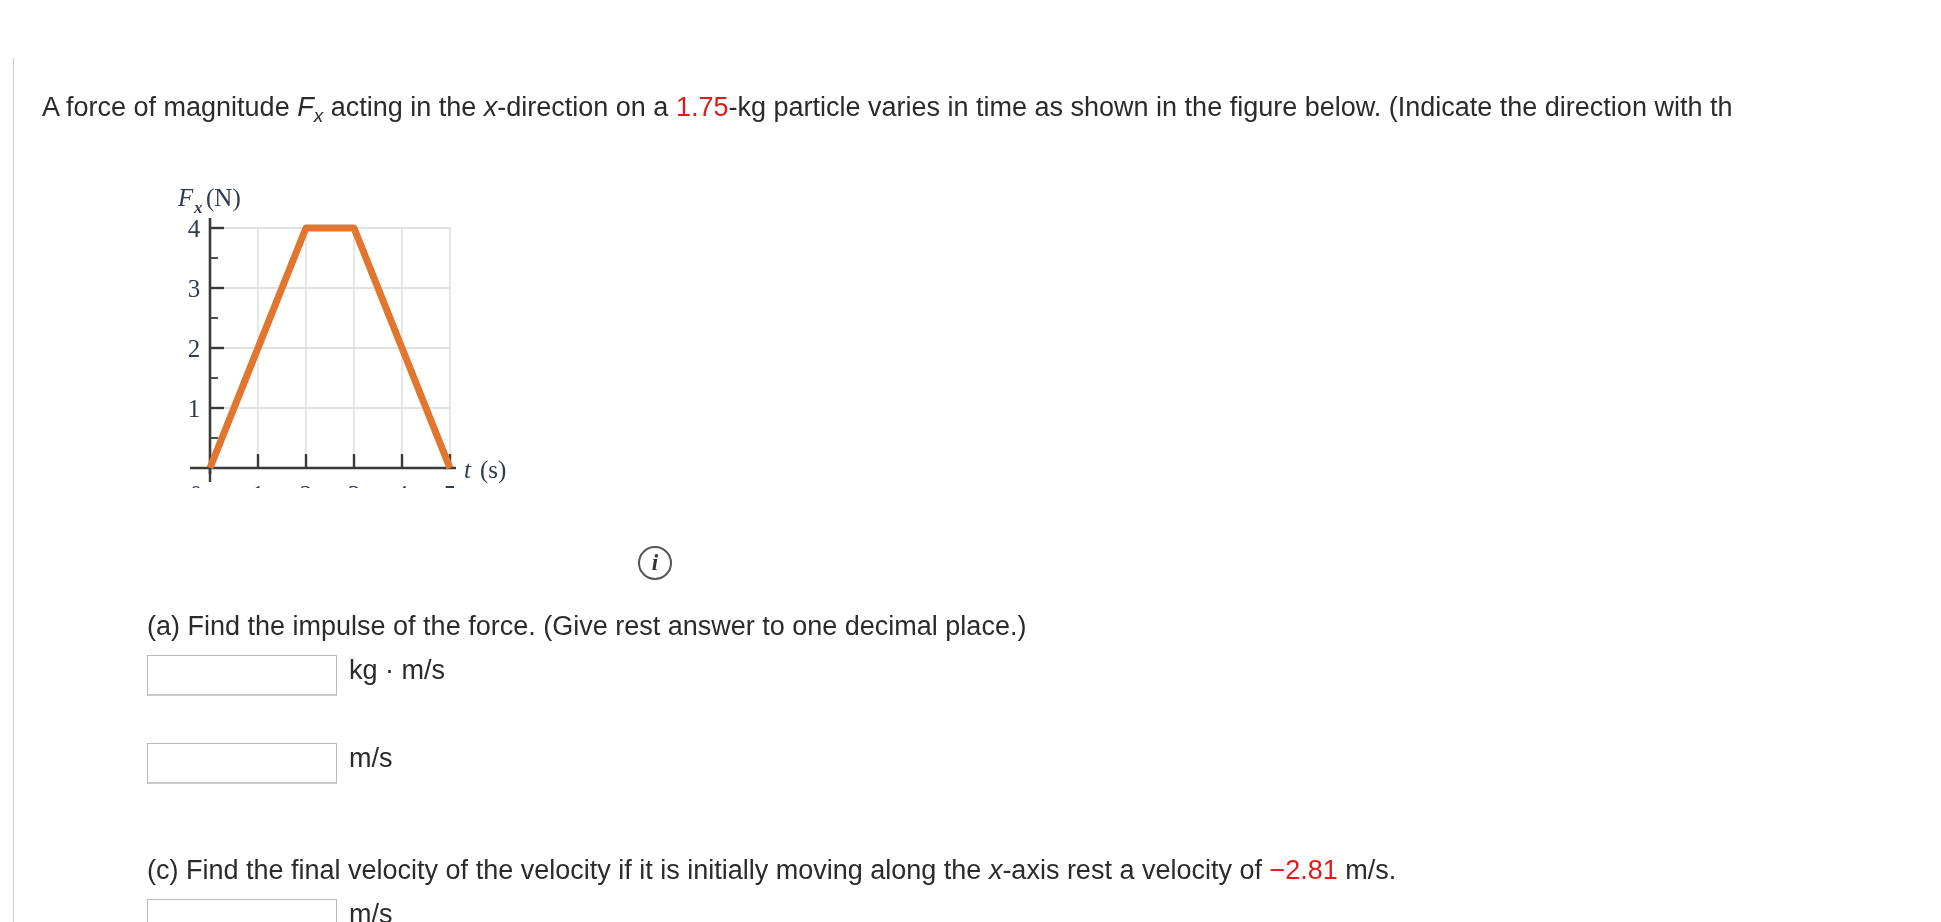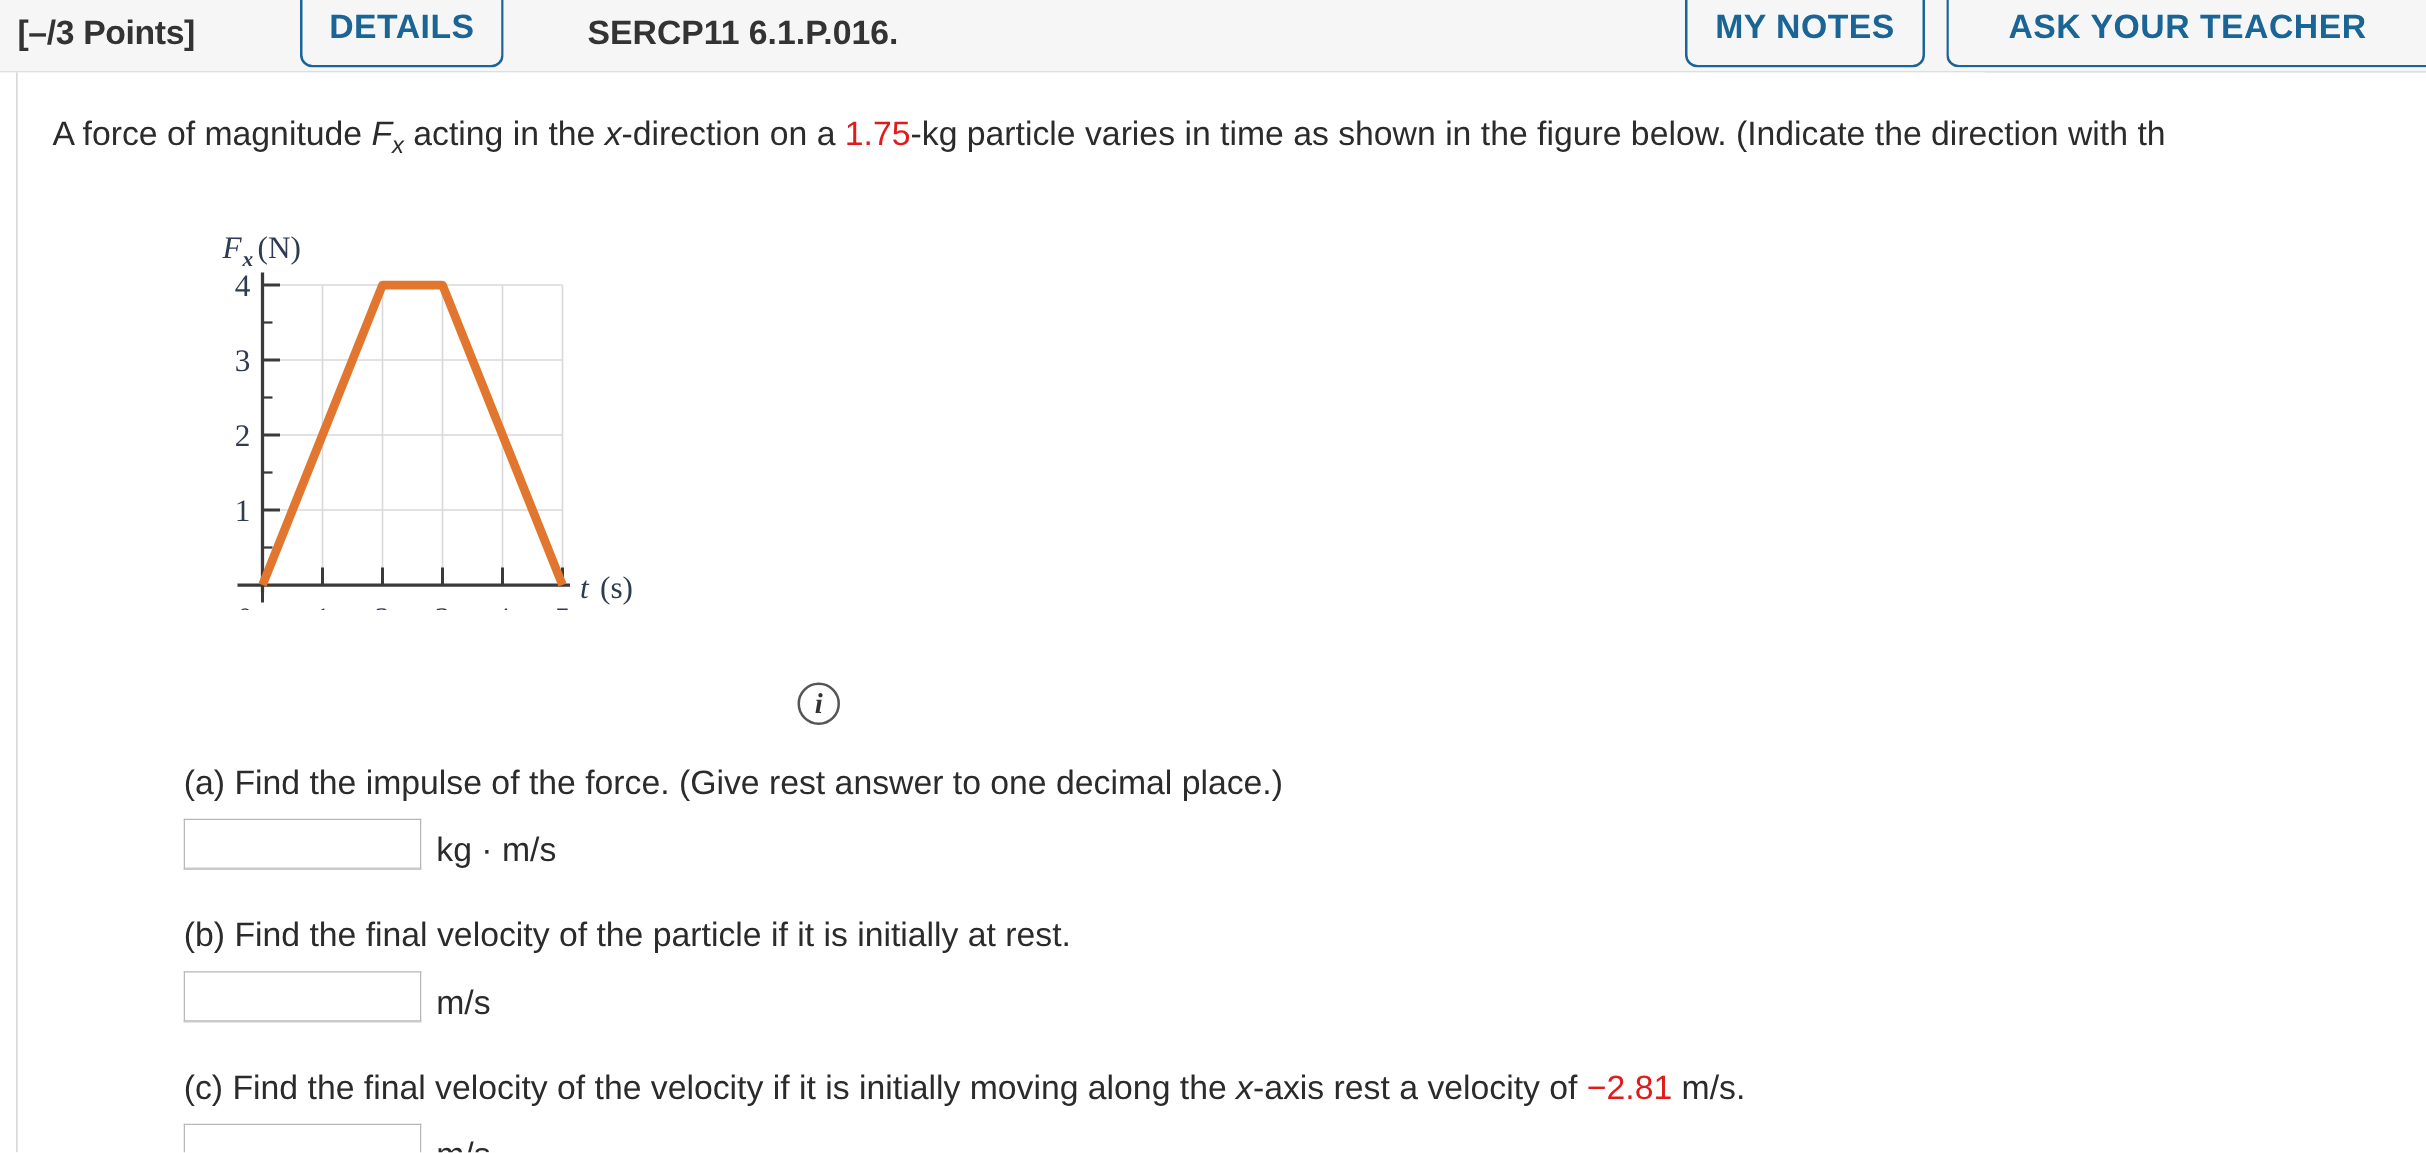--- a/index.html
+++ b/index.html
@@ -129,21 +129,21 @@
   .part-text {
     font-size: 27px;
     color: #2b2b2b;
     white-space: nowrap;
     line-height: 1.25;
   }
   .part-text i { font-style: italic; }
   .answer-row {
     margin-top: 11px;
     display: flex;
-    align-items: flex-end;
+    align-items: flex-start;
   }
   .answer-input {
     width: 190px;
     height: 41px;
     box-sizing: border-box;
     border: 1px solid #b8b8b8;
     border-bottom: 2px solid #c9c9c9;
     background: #ffffff;
     font-size: 24px;
     font-family: "Liberation Sans", sans-serif;
@@ -158,31 +158,20 @@
   }
   #part-a { top: 552px; }
   #part-b { top: 674px; }
   #part-c { top: 796px; }
 </style>
 </head>
 <body>
 
 <div id="page">
 
-  <div class="header">
-    <div class="points-label">[–/3 Points]</div>
-
-    <div class="hdr-btn" id="btn-details">DETAILS</div>
-
-    <div class="problem-id">SERCP11 6.1.P.016.</div>
-
-    <div class="hdr-btn" id="btn-mynotes">MY NOTES</div>
-
-    <div class="hdr-btn" id="btn-askteacher">ASK YOUR TEACHER</div>
-  </div>
 
   <div class="body-wrap">
     <div class="left-rule"></div>
 
     <div class="stem">
       <span>A force of magnitude </span><i>F</i><span class="sub">x</span><span> acting in the </span><i>x</i><span>-direction on a </span><span class="redval">1.75</span><span>-kg particle varies in time as shown in the figure below. (Indicate the direction with th</span>
     </div>
 
     <div class="figure">
       <svg class="fig-svg" width="420" height="310" viewBox="0 0 420 310">
@@ -262,21 +251,20 @@
 
     <div class="part" id="part-a">
       <div class="part-text">(a) Find the impulse of the force. (Give rest answer to one decimal place.)</div>
       <div class="answer-row">
         <input class="answer-input" type="text" value="" style="">
         <span class="unit">kg · m/s</span>
       </div>
     </div>
 
     <div class="part" id="part-b">
-      <div class="part-text">(b) Find the final velocity of the particle if it is initially at rest.</div>
       <div class="answer-row">
         <input class="answer-input" type="text" value="" style="">
         <span class="unit">m/s</span>
       </div>
     </div>
 
     <div class="part" id="part-c">
       <div class="part-text"><span>(c) Find the final velocity of the velocity if it is initially moving along the </span><i>x</i><span>-axis rest a velocity of </span><span class="redval">−2.81</span><span> m/s.</span></div>
       <div class="answer-row">
         <input class="answer-input" type="text" value="" style="">

